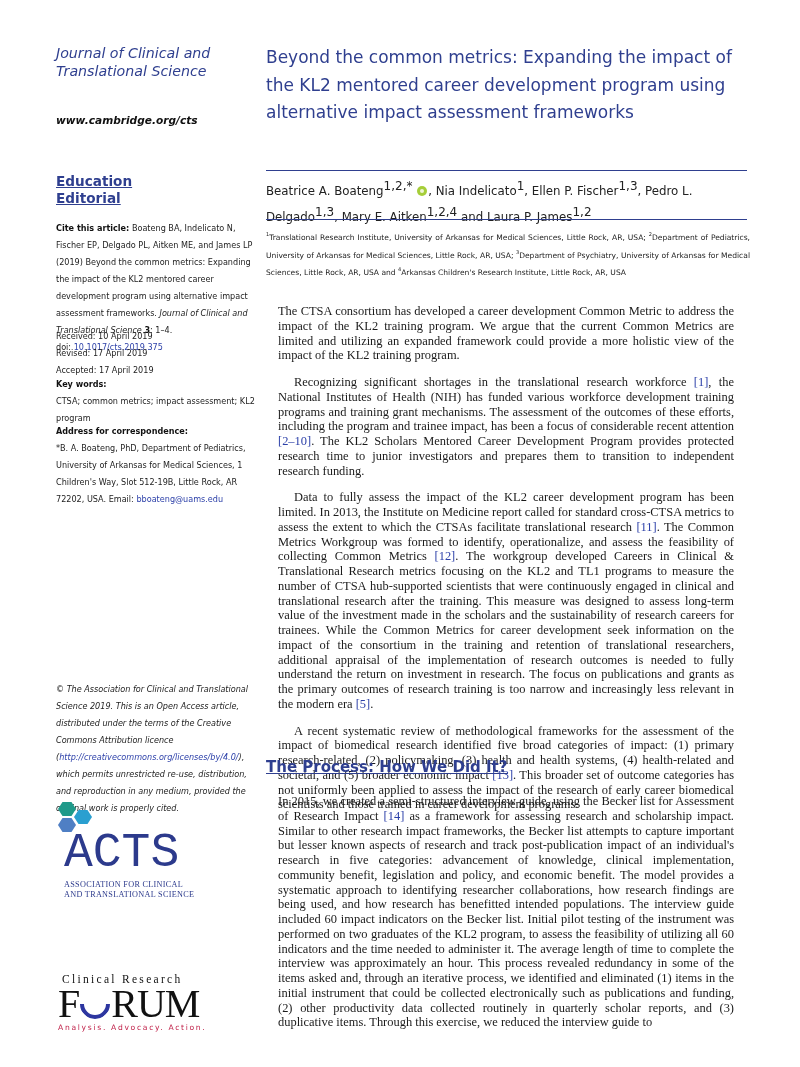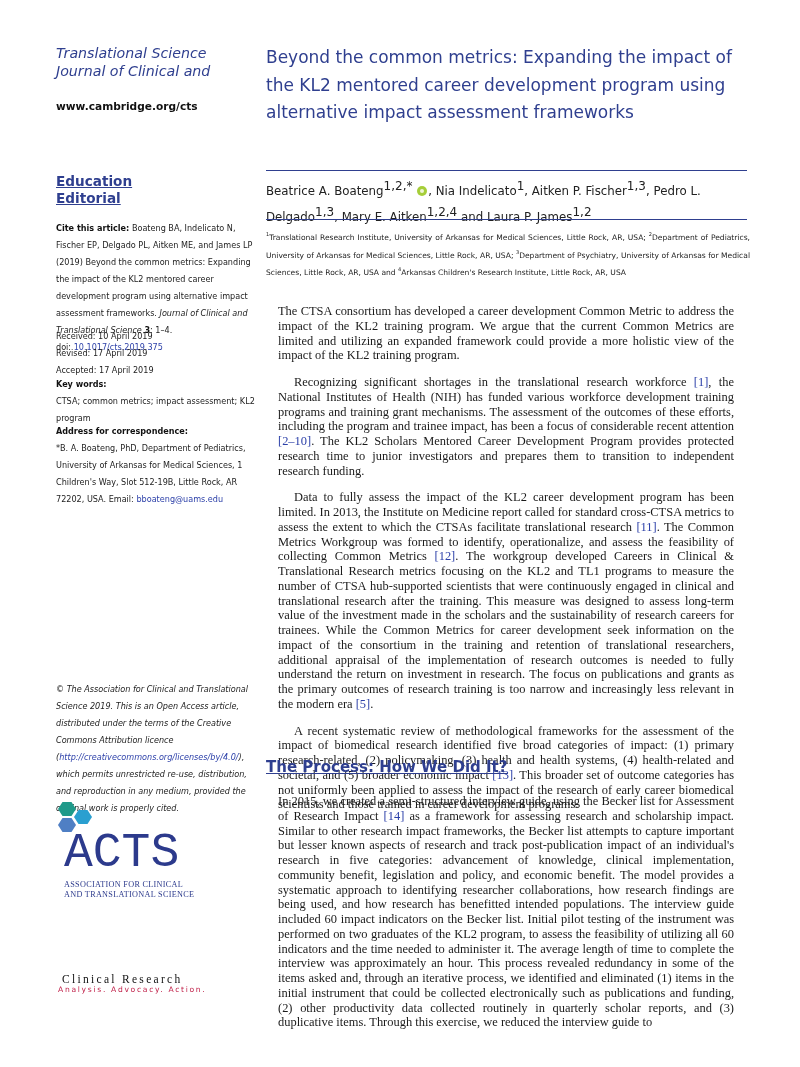--- a/index.html
+++ b/index.html
@@ -2,21 +2,21 @@
 <html><head>
 <meta charset="utf-8">
 <style>
   html, body { margin: 0; padding: 0; background: #ffffff; }
   body { width: 800px; height: 1067px; position: relative; overflow: hidden; color: #1a1a1a; }
   a, .link { color: #2b3fa8; text-decoration: none; }
 
   
   .left { position: absolute; left: 56px; top: 44px; width: 196px; }
   .journal { font-family: "DejaVu Sans", sans-serif; font-style: italic; color: #2f3f8f; font-size: 14.2px; line-height: 18px; }
-  .site { font-family: "DejaVu Sans", sans-serif; font-weight: bold; font-size: 10.6px; margin-top: 20px; color: #111; }
+  .site { font-family: "DejaVu Sans", sans-serif; font-weight: bold; font-size: 10.6px; margin-top: 34px; color: #111; font-style: italic; }
   .section { position: absolute; left: 56px; top: 173px; font-family: "DejaVu Sans", sans-serif; font-weight: bold; color: #2f3f8f; font-size: 13.6px; line-height: 17px; text-decoration: underline; }
   .meta { position: absolute; left: 56px; width: 200px; font-family: "DejaVu Sans", sans-serif; font-size: 8.1px; line-height: 17px; color: #222; }
   .meta b { color: #111; }
   .cite { top: 220px; }
   .dates { top: 328px; }
   .kw { top: 376px; }
   .addr { top: 423px; }
   .license { top: 681px; font-style: italic; }
 
   
@@ -45,22 +45,22 @@
   .body p.ind { text-indent: 16px; }
   .b1 { top: 292px; }
   .heading { position: absolute; left: 266px; top: 758px; font-family: "DejaVu Sans", sans-serif; font-weight: bold; color: #2f3f8f; font-size: 15px; text-decoration: underline; }
   .b2 { top: 782px; }
 </style>
 </head>
 <body>
 
 <div class="left">
   <div class="journal">
+    <div>Journal of Clinical and</div>
     <div>Translational Science</div>
-    <div>Journal of Clinical and</div>
   </div>
   <div class="site">www.cambridge.org/cts</div>
 </div>
 
 <div class="section">
   <div>Education</div>
   <div>Editorial</div>
 </div>
 
 <div class="meta cite">
@@ -94,31 +94,32 @@
   <div class="hex" style="left:2px;top:16px;background:#4f7fc4;"></div>
   <div class="acts-word">ACTS</div>
   <div class="acts-sub">
     <div>ASSOCIATION FOR CLINICAL</div>
     <div>AND TRANSLATIONAL SCIENCE</div>
   </div>
 </div>
 
 <div class="forum">
   <div class="forum-top">Clinical Research</div>
+  <div class="forum-word"><span>F</span><span class="o"></span><span>RUM</span></div>
   <div class="forum-tag">Analysis. Advocacy. Action.</div>
 </div>
 
 <div class="title">Beyond the common metrics: Expanding the impact of the KL2 mentored career development program using alternative impact assessment frameworks</div>
 <div class="rule" style="top:170px;"></div>
 
 <div class="authors">
   <span><span>Beatrice A. Boateng</span><sup>1,2,*</sup></span>
   <span class="orcid"></span>, 
   <span><span>Nia Indelicato</span><sup>1</sup></span>, 
-  <span><span>Aitken P. Fischer</span><sup>1,3</sup></span>, 
+  <span><span>Ellen P. Fischer</span><sup>1,3</sup></span>, 
   <span><span>Pedro L. Delgado</span><sup>1,3</sup></span>, 
   <span><span>Mary E. Aitken</span><sup>1,2,4</sup></span><span> and </span><span><span>Laura P. James</span><sup>1,2</sup></span>
 </div>
 <div class="rule" style="top:219px;"></div>
 
 <div class="affil">
   <sup>1</sup><span>Translational Research Institute, University of Arkansas for Medical Sciences, Little Rock, AR, USA; </span><sup>2</sup><span>Department of Pediatrics, University of Arkansas for Medical Sciences, Little Rock, AR, USA; </span><sup>3</sup><span>Department of Psychiatry, University of Arkansas for Medical Sciences, Little Rock, AR, USA and </span><sup>4</sup><span>Arkansas Children's Research Institute, Little Rock, AR, USA</span>
 </div>
 
 <div class="body b1">

